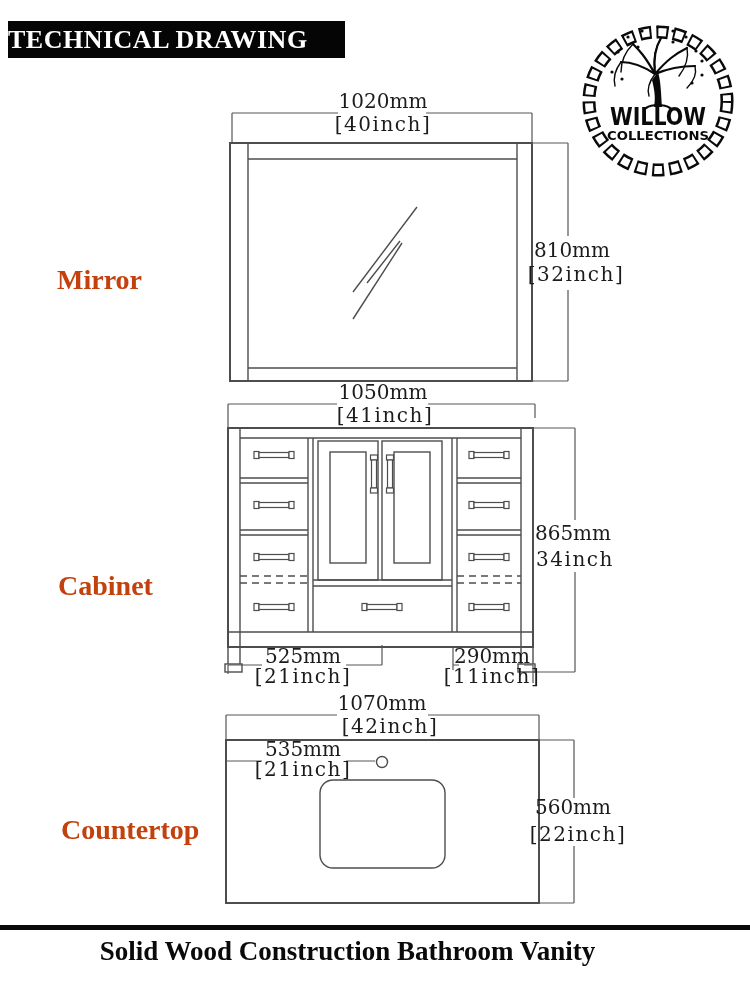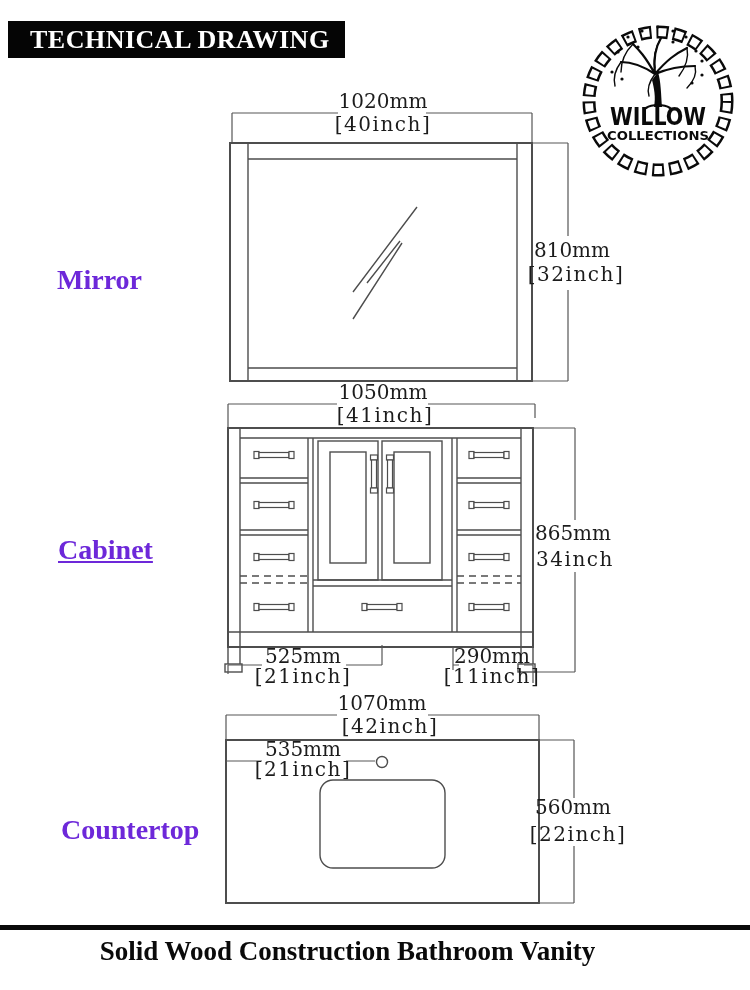--- a/index.html
+++ b/index.html
@@ -1,24 +1,24 @@
 <!DOCTYPE html>
 <html><head>
 <meta charset="utf-8">
 <style>
   html,body{margin:0;padding:0;}
   body{width:750px;height:990px;position:relative;background:#ffffff;overflow:hidden;
        font-family:"Liberation Serif",serif;}
   .abs{position:absolute;}
   #header-bar{left:8px;top:21px;width:337px;height:37px;background:#050505;color:#fff;
-    display:flex;align-items:center;padding-left:22px;box-sizing:border-box;
+    display:flex;align-items:center;box-sizing:border-box;
     font-weight:bold;font-size:26px;letter-spacing:0.5px;}
-  .section-label{position:absolute;font-weight:bold;font-size:28px;color:#6d28d9;line-height:1;}
+  .section-label{position:absolute;font-weight:bold;font-size:28px;color:#c2410c;line-height:1;}
   #label-mirror{left:57px;top:266px;}
-  #label-cabinet{left:58px;top:536px;text-decoration:underline;}
+  #label-cabinet{left:58px;top:572px;}
   #label-countertop{left:61px;top:816px;}
   #footer-line{position:absolute;left:0;top:925px;width:750px;height:5px;background:#0a0a0a;}
   #footer-caption{position:absolute;left:0;top:936px;width:695px;text-align:center;
     font-weight:bold;font-size:27px;color:#0a0a0a;}
   #drawing,#logo{position:absolute;}
   #drawing{left:0;top:0;}
   #logo{left:578px;top:16px;}
   .obj{fill:none;stroke:#4d4d4d;stroke-width:2;}
   .obj2{fill:none;stroke:#4d4d4d;stroke-width:1.4;}
   .dim{fill:none;stroke:#565656;stroke-width:1.2;}

